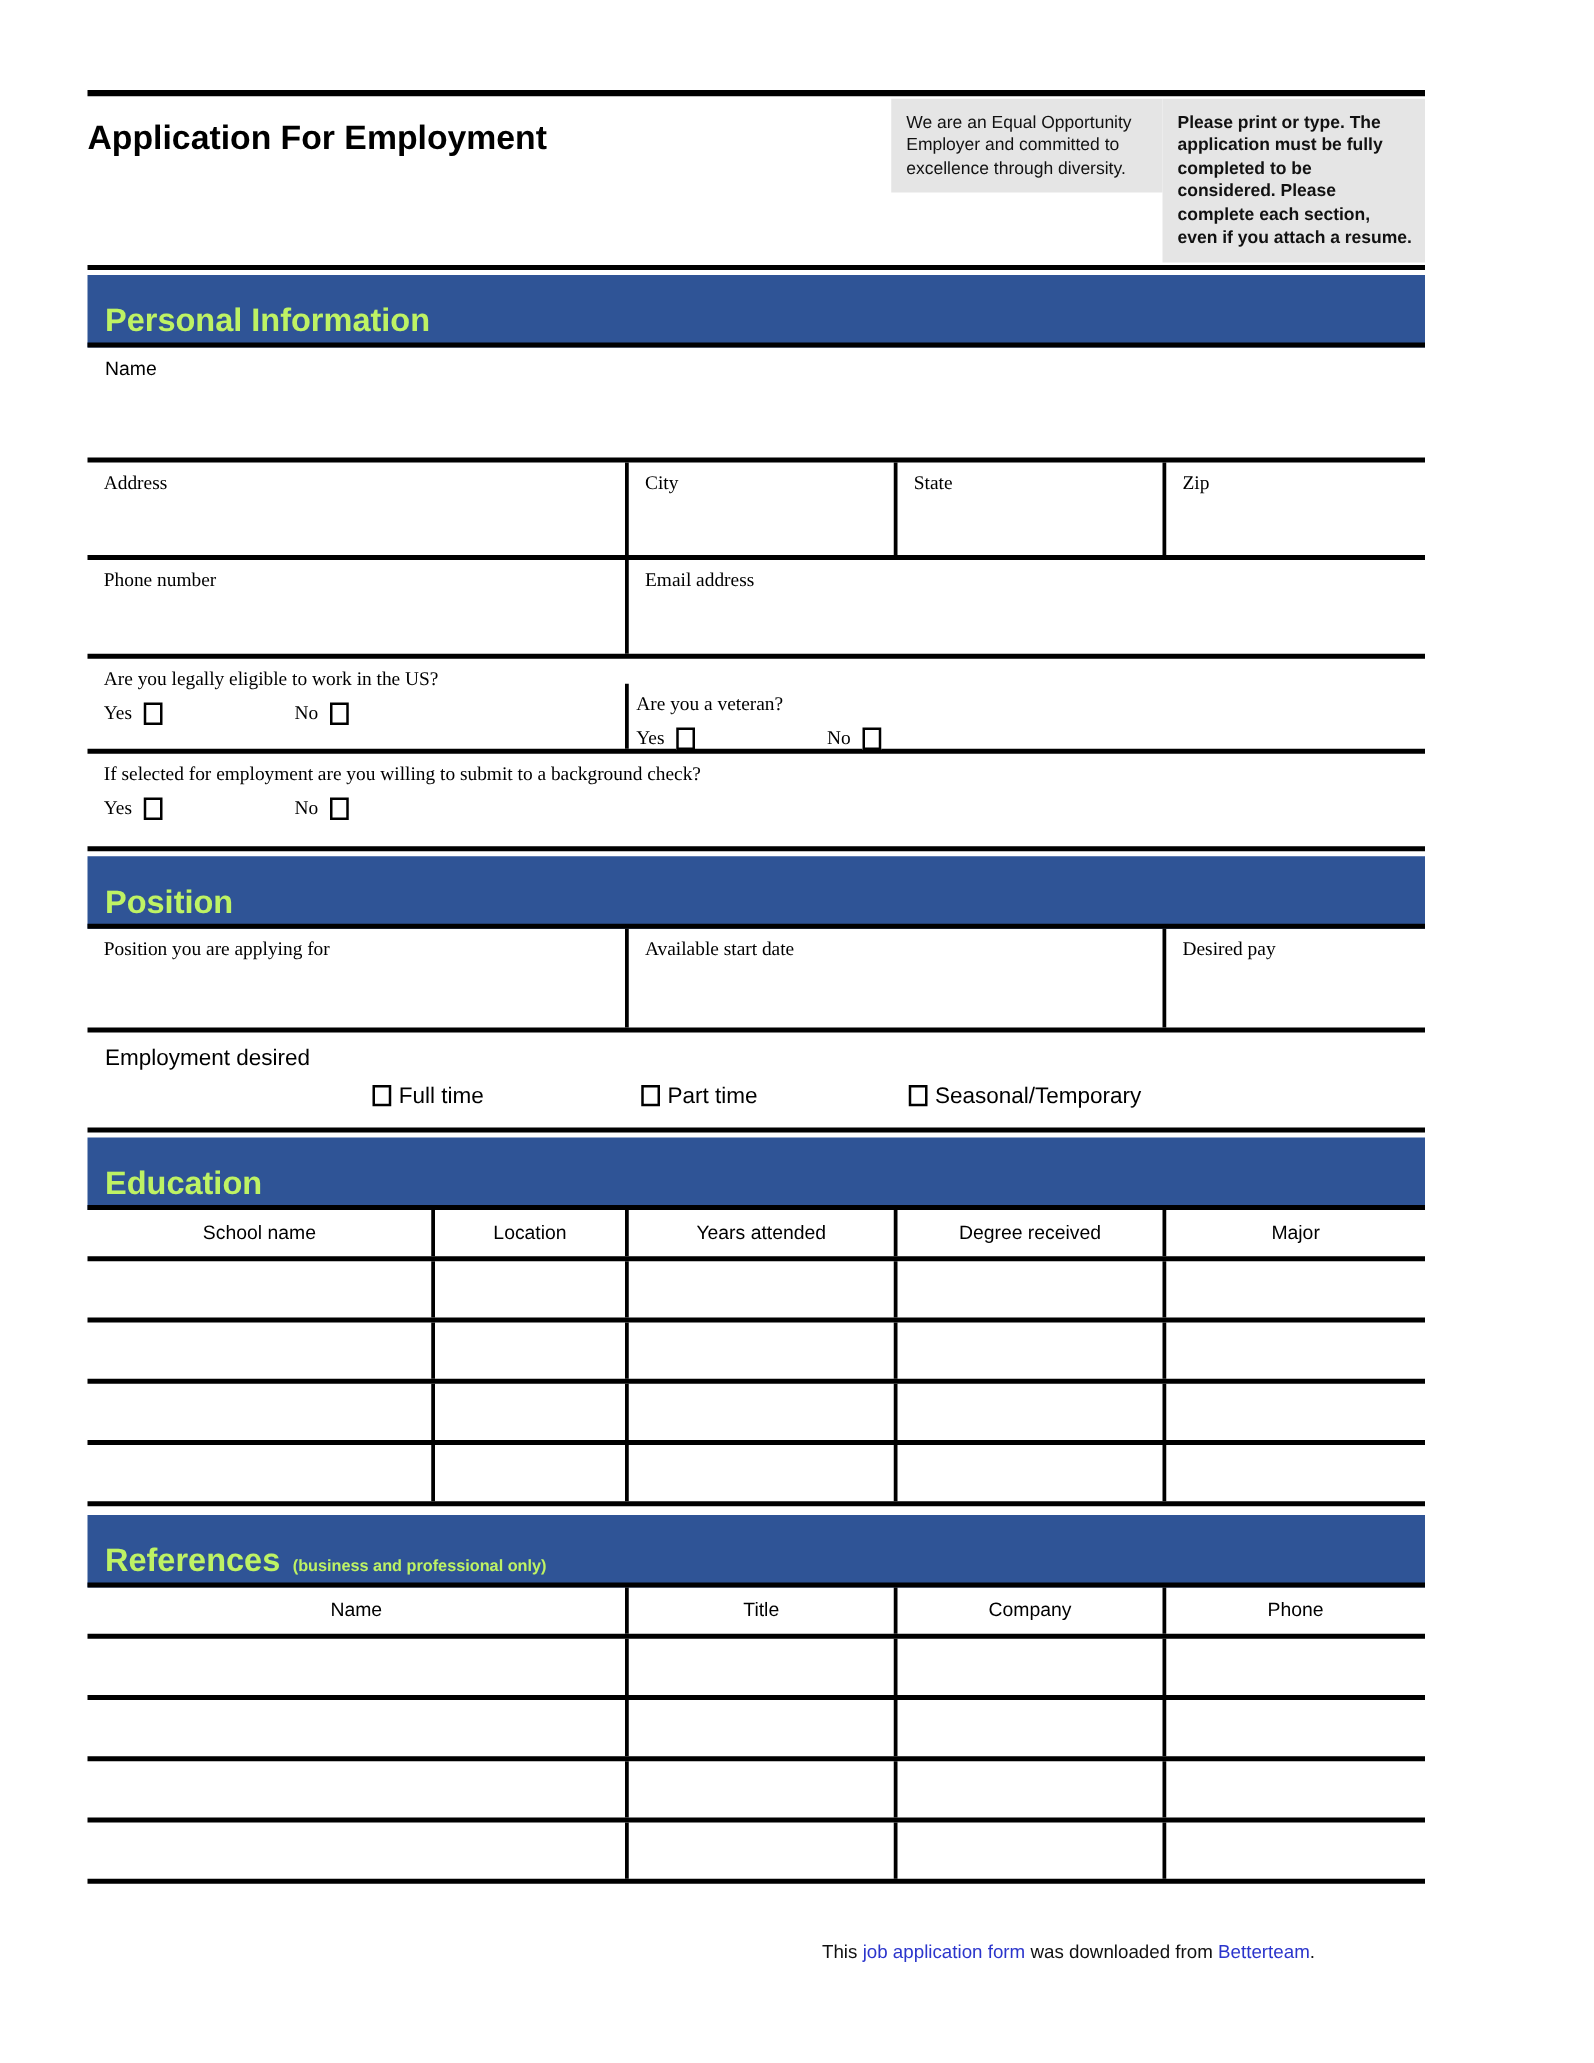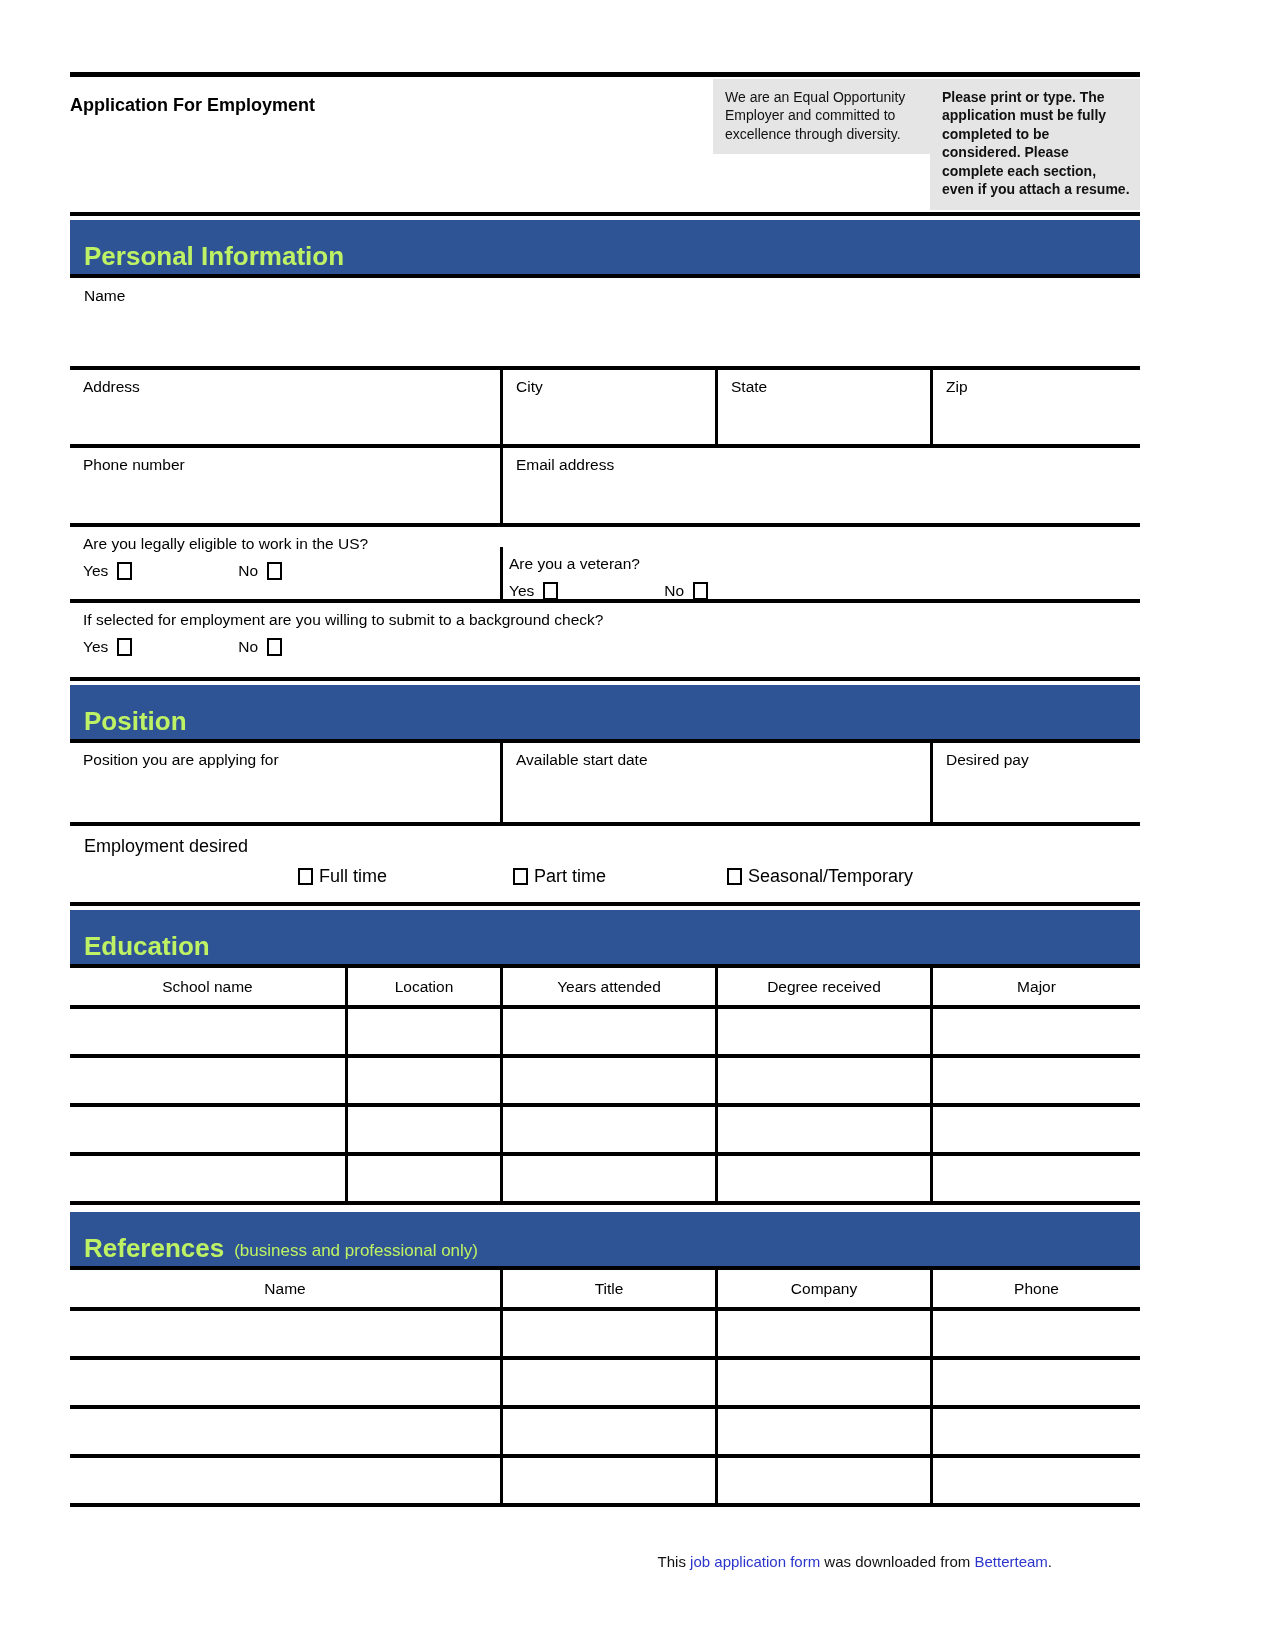--- a/index.html
+++ b/index.html
@@ -11,42 +11,42 @@
     font-family:"Liberation Sans", sans-serif;
     color:#000;
     overflow:hidden;
     margin:0 auto;
   }
   .content { position:absolute; left:70px; top:0; width:1070px; }
 
   .top-rule { margin-top:72px; height:5px; background:#000; }
 
   .header { position:relative; height:135px; }
-  .app-title { padding-top:18px; font-size:18px; font-weight:bold; }
+  .app-title { padding-top:18px; font-size:27px; font-weight:bold; }
   .notices { position:absolute; top:2px; right:0; width:427px; display:flex; align-items:flex-start; }
   .notice { background:#e5e5e5; padding:9px 10px 11px 12px; font-size:14px; line-height:1.32; color:#111; }
   .notice-left  { width:217px; }
   .notice-right { width:210px;font-weight:bold; }
 
   .band { border-top:4px solid #000; padding-top:4px; }
   .band.no-rule { border-top:none; padding-top:7px; }
   .band-fill {
     background:#2F5496; height:58px; border-bottom:4px solid #000;
     display:flex; align-items:flex-end; padding-left:14px; padding-bottom:5px; color:#bef264;
   }
   .band-title { font-size:26px; font-weight:bold; line-height:1; }
-  .band-sub { font-size:17px; font-weight:normal; margin-left:10px; padding-bottom:2px; line-height:1; }
+  .band-sub { font-size:13px; font-weight:bold; margin-left:10px; padding-bottom:2px; line-height:1; }
 
   .name-row { height:88px; padding:9px 0 0 14px; font-size:15.5px; }
 
   .tbl { border-top:4px solid #000; }
   .tbl.flush { border-top:none; }
   .row { display:flex; border-bottom:4px solid #000; }
   .row.last { border-bottom:none; }
-  .cell { padding:8px 8px 0 13px; font-size:15.5px; }
+  .cell { padding:8px 8px 0 13px; font-size:15.5px;font-family:Liberation Serif, serif; }
   .cell + .cell { border-left:3px solid #000; }
   .cell.tight { padding-left:6px;margin-top:20px; }
 
   .w430{width:430px} .w640{width:640px} .w215{width:215px} .w210{width:210px}
   .w275{width:275px} .w155{width:155px} .w1070{width:1070px}
   .hA{height:78px} .hB{height:79px} .hC{height:76px} .hD{height:74px} .hPos{height:83px}
 
   .q { display:block; margin-bottom:9px; }
   .yn-line { display:flex; align-items:center; }
   .yn { display:flex; align-items:center; }

